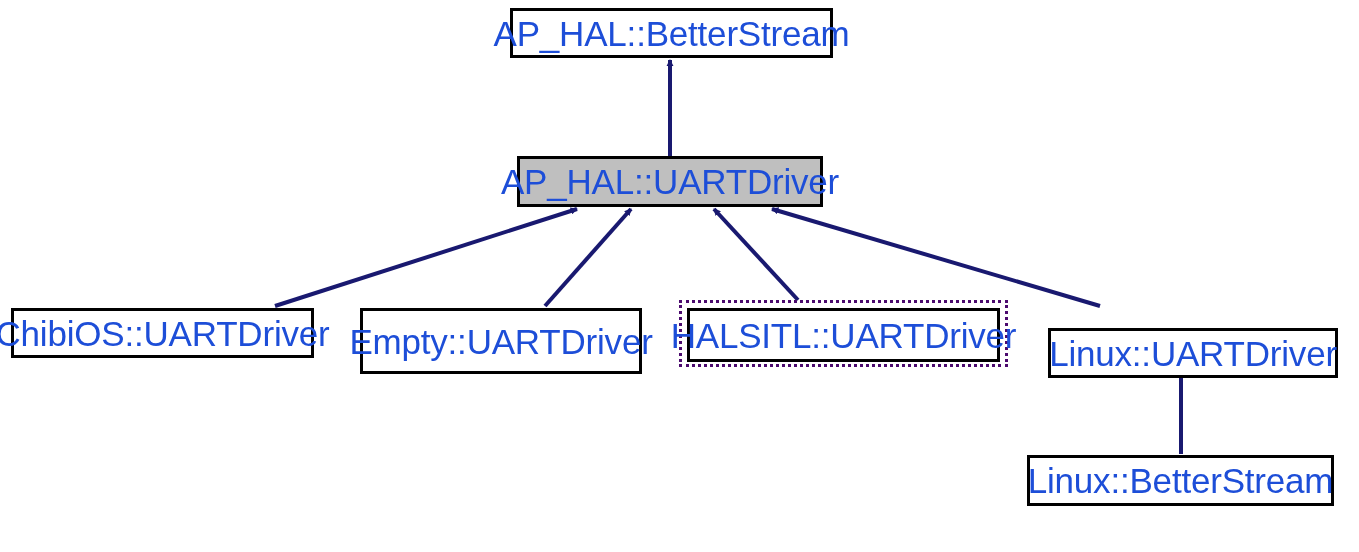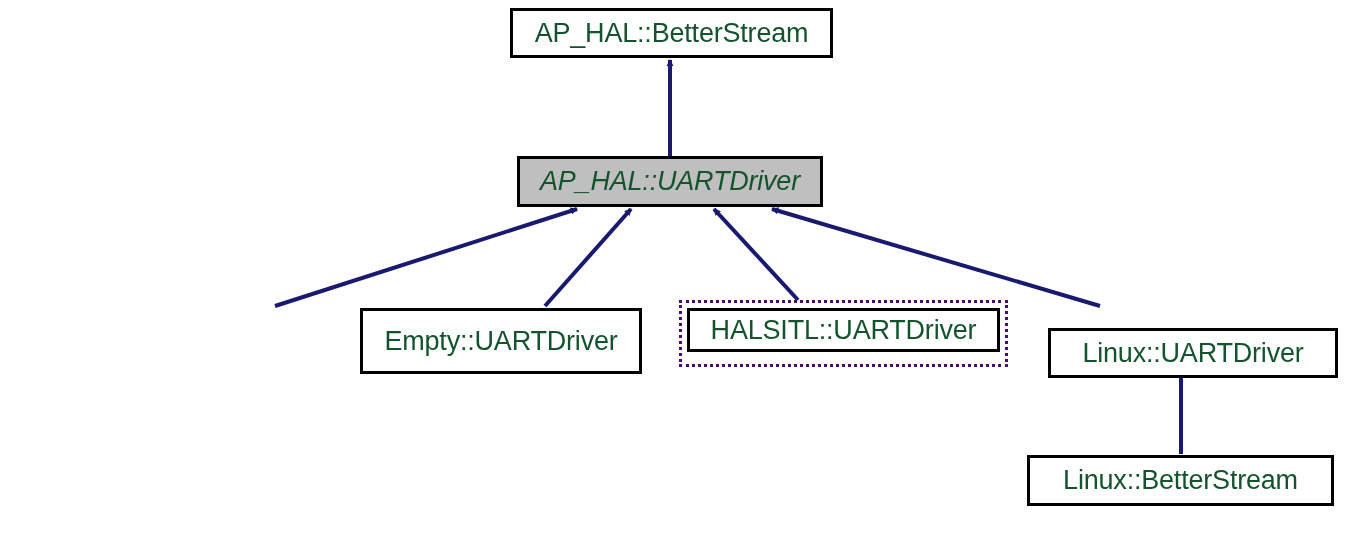--- a/index.html
+++ b/index.html
@@ -27,30 +27,29 @@
     pointer-events: none;
   }
   .node {
     position: absolute;
     box-sizing: border-box;
     border: 3px solid #000000;
     background: #ffffff;
     display: flex;
     align-items: center;
     justify-content: center;
-    color: #14532d;
-    font-size: 27px;
+    color: #1d4ed8;
+    font-size: 35px;
     line-height: 1;
     letter-spacing: -0.2px;
     white-space: nowrap;
     z-index: 2;
   }
   .node.current-fill {
     background: #bfbfbf;
-    font-style: italic;
   }
   .node-highlight-wrap {
     position: absolute;
     box-sizing: border-box;
     border: 3px dotted #4b0a6e;
     background: transparent;
     z-index: 1;
   }
   .node-label {
     display: block;
@@ -96,26 +95,29 @@
   <div class="node-highlight-wrap" style="left:679px; top:300px; width:329px; height:67px;"></div>
 
   <div class="node" style="left:510px; top:8px; width:323px; height:50px;">
     <span class="node-label">AP_HAL::BetterStream</span>
   </div>
 
   <div class="node current-fill" style="left:517px; top:156px; width:306px; height:51px;">
     <span class="node-label">AP_HAL::UARTDriver</span>
   </div>
 
+  <div class="node" style="left:11px; top:308px; width:303px; height:50px;">
+    <span class="node-label">ChibiOS::UARTDriver</span>
+  </div>
 
   <div class="node" style="left:360px; top:308px; width:282px; height:66px;">
     <span class="node-label">Empty::UARTDriver</span>
   </div>
 
-  <div class="node" style="left:687px; top:308px; width:313px; height:44px;align-items:center;">
+  <div class="node" style="left:687px; top:308px; width:313px; height:54px;align-items:center;">
     <span class="node-label">HALSITL::UARTDriver</span>
   </div>
 
   <div class="node" style="left:1048px; top:308px; width:290px; height:50px;margin-top:20px;">
     <span class="node-label">Linux::UARTDriver</span>
   </div>
 
   <div class="node" style="left:1027px; top:455px; width:307px; height:51px;">
     <span class="node-label">Linux::BetterStream</span>
   </div>

